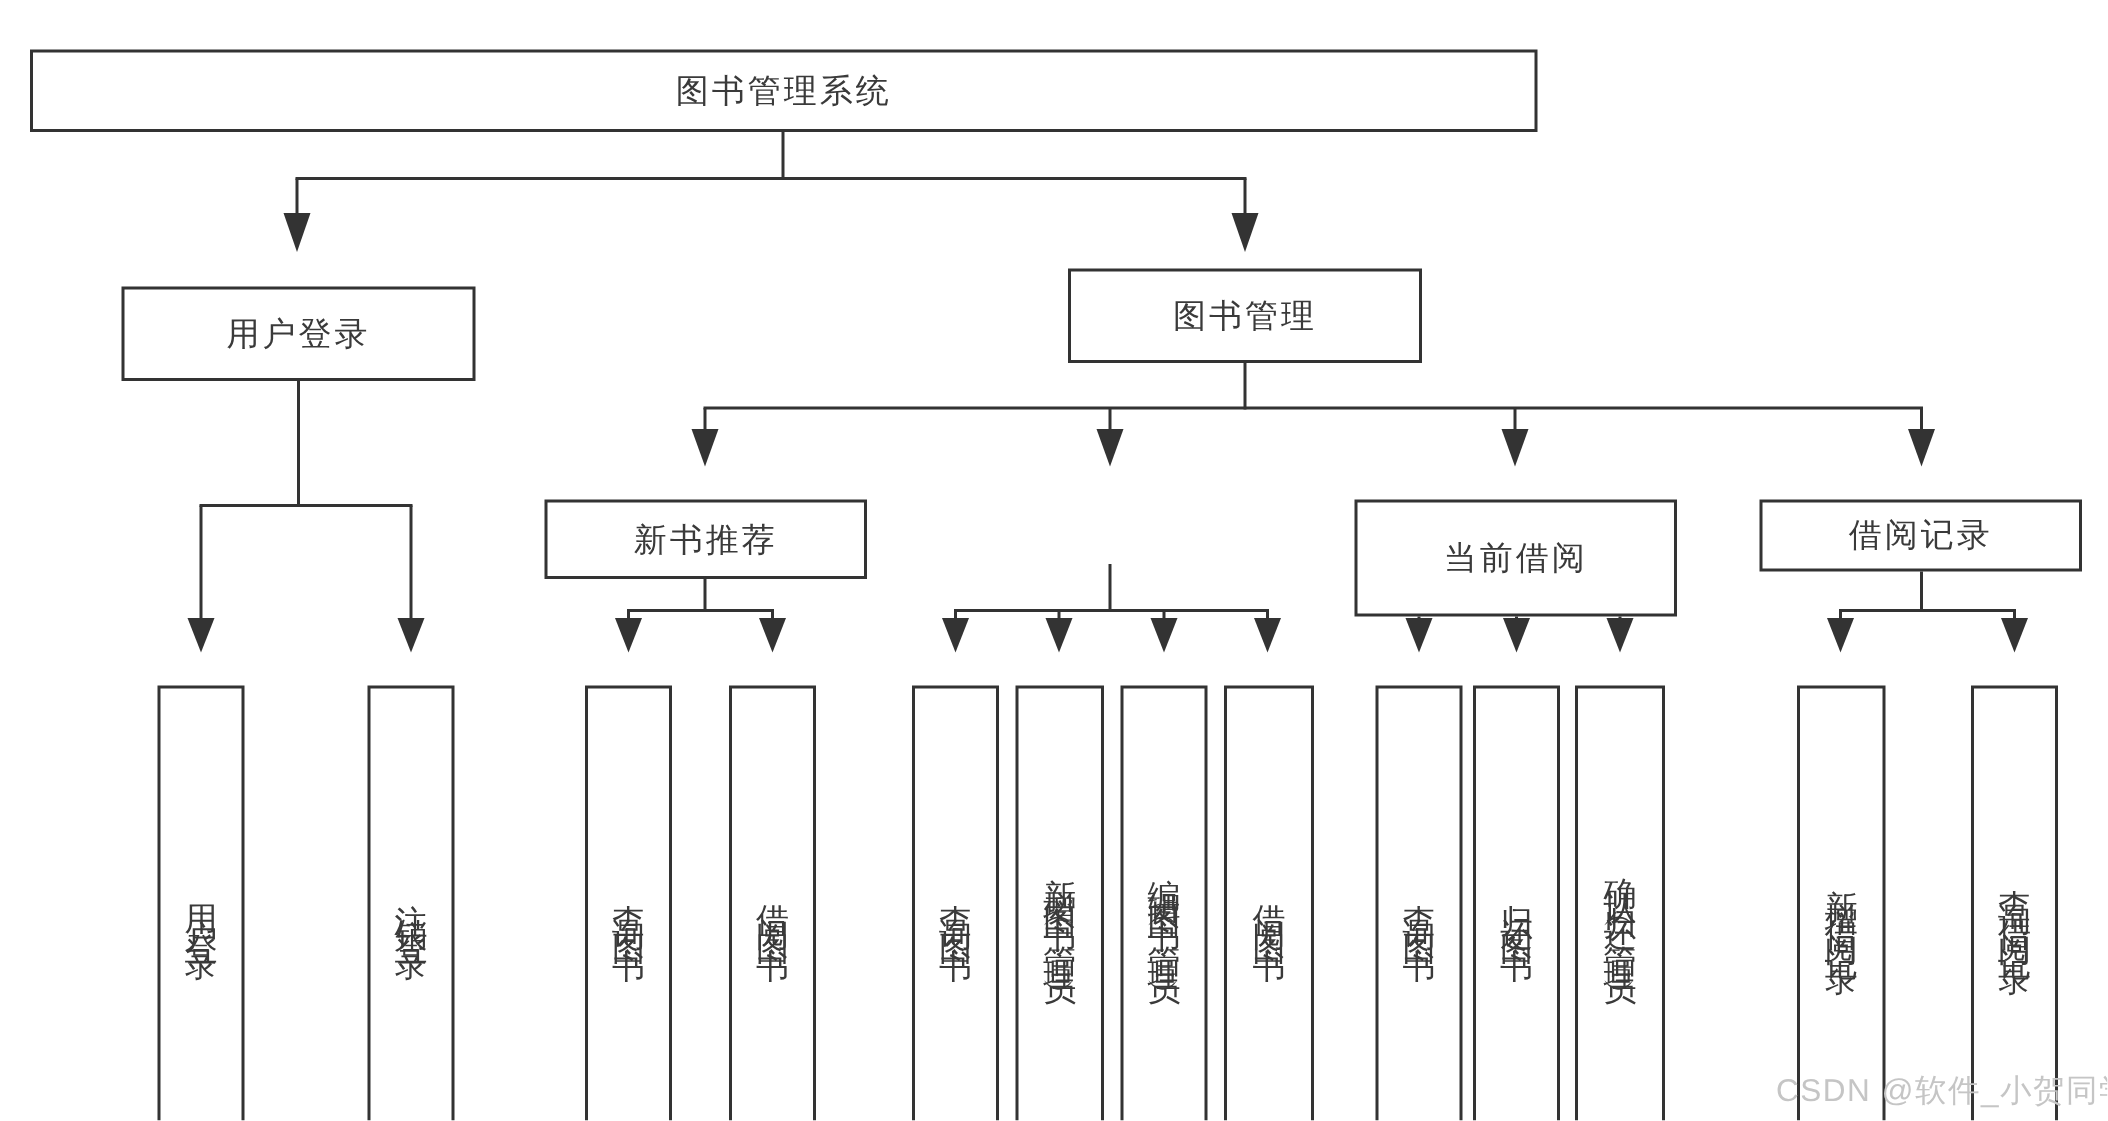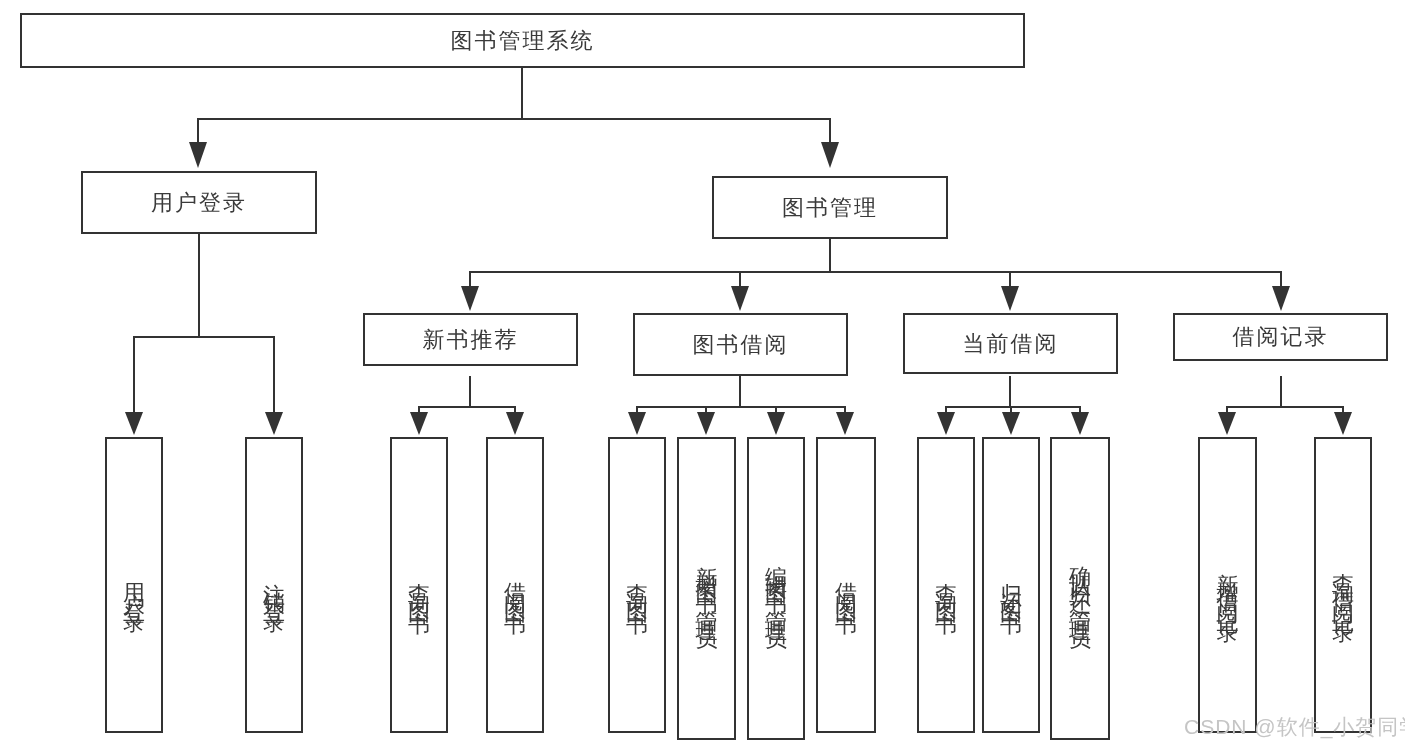--- a/index.html
+++ b/index.html
@@ -19,20 +19,21 @@
     border:2px solid #333333;
     background:#ffffff;
     display:flex;
     align-items:center;
     justify-content:center;
     color:#3a3a3a;
     font-size:22px;
     letter-spacing:2px;
     z-index:1;
     text-align:center;
+    margin-top:20px;
   }
   .vbox {
     writing-mode:vertical-rl;
     text-orientation:mixed;
     letter-spacing:10px;
     line-height:1;
   }
   .vbox.tight { letter-spacing:9px; }
   .watermark {
     position:absolute;
@@ -112,25 +113,24 @@
       <polygon points="1002,412 1020,412 1011,435"></polygon>
       <polygon points="1071,412 1089,412 1080,435"></polygon>
       <polygon points="1218,412 1236,412 1227,435"></polygon>
       <polygon points="1334,412 1352,412 1343,435"></polygon>
     </g>
   </svg>
 
   <div class="box" style="left:20px;top:13px;width:1005px;height:55px;">图书管理系统</div>
 
   <div class="box" style="left:81px;top:171px;width:236px;height:63px;">用户登录</div>
-  <div class="box" style="left:712px;top:176px;width:236px;height:63px;">图书管理</div>
+  <div class="box" style="left:712px;top:159px;width:236px;height:63px;">图书管理</div>
 
   <div class="box" style="left:363px;top:313px;width:215px;height:53px;">新书推荐</div>
-  <div class="box" style="left:633px;top:313px;width:215px;height:63px;">图书借阅</div>
-  <div class="box" style="left:903px;top:313px;width:215px;height:61px;">当前借阅</div>
+  <div class="box" style="left:903px;top:313px;width:215px;height:78px;">当前借阅</div>
   <div class="box" style="left:1173px;top:313px;width:215px;height:48px;">借阅记录</div>
 
   <div class="box vbox" style="left:105px;top:437px;width:58px;height:296px;">用户登录</div>
   <div class="box vbox" style="left:245px;top:437px;width:58px;height:296px;">注销登录</div>
 
   <div class="box vbox" style="left:390px;top:437px;width:58px;height:296px;">查询图书</div>
   <div class="box vbox" style="left:486px;top:437px;width:58px;height:296px;">借阅图书</div>
 
   <div class="box vbox" style="left:608px;top:437px;width:58px;height:296px;">查询图书</div>
   <div class="box vbox tight" style="left:677px;top:437px;width:59px;height:303px;">新增图书（管理员）</div>

